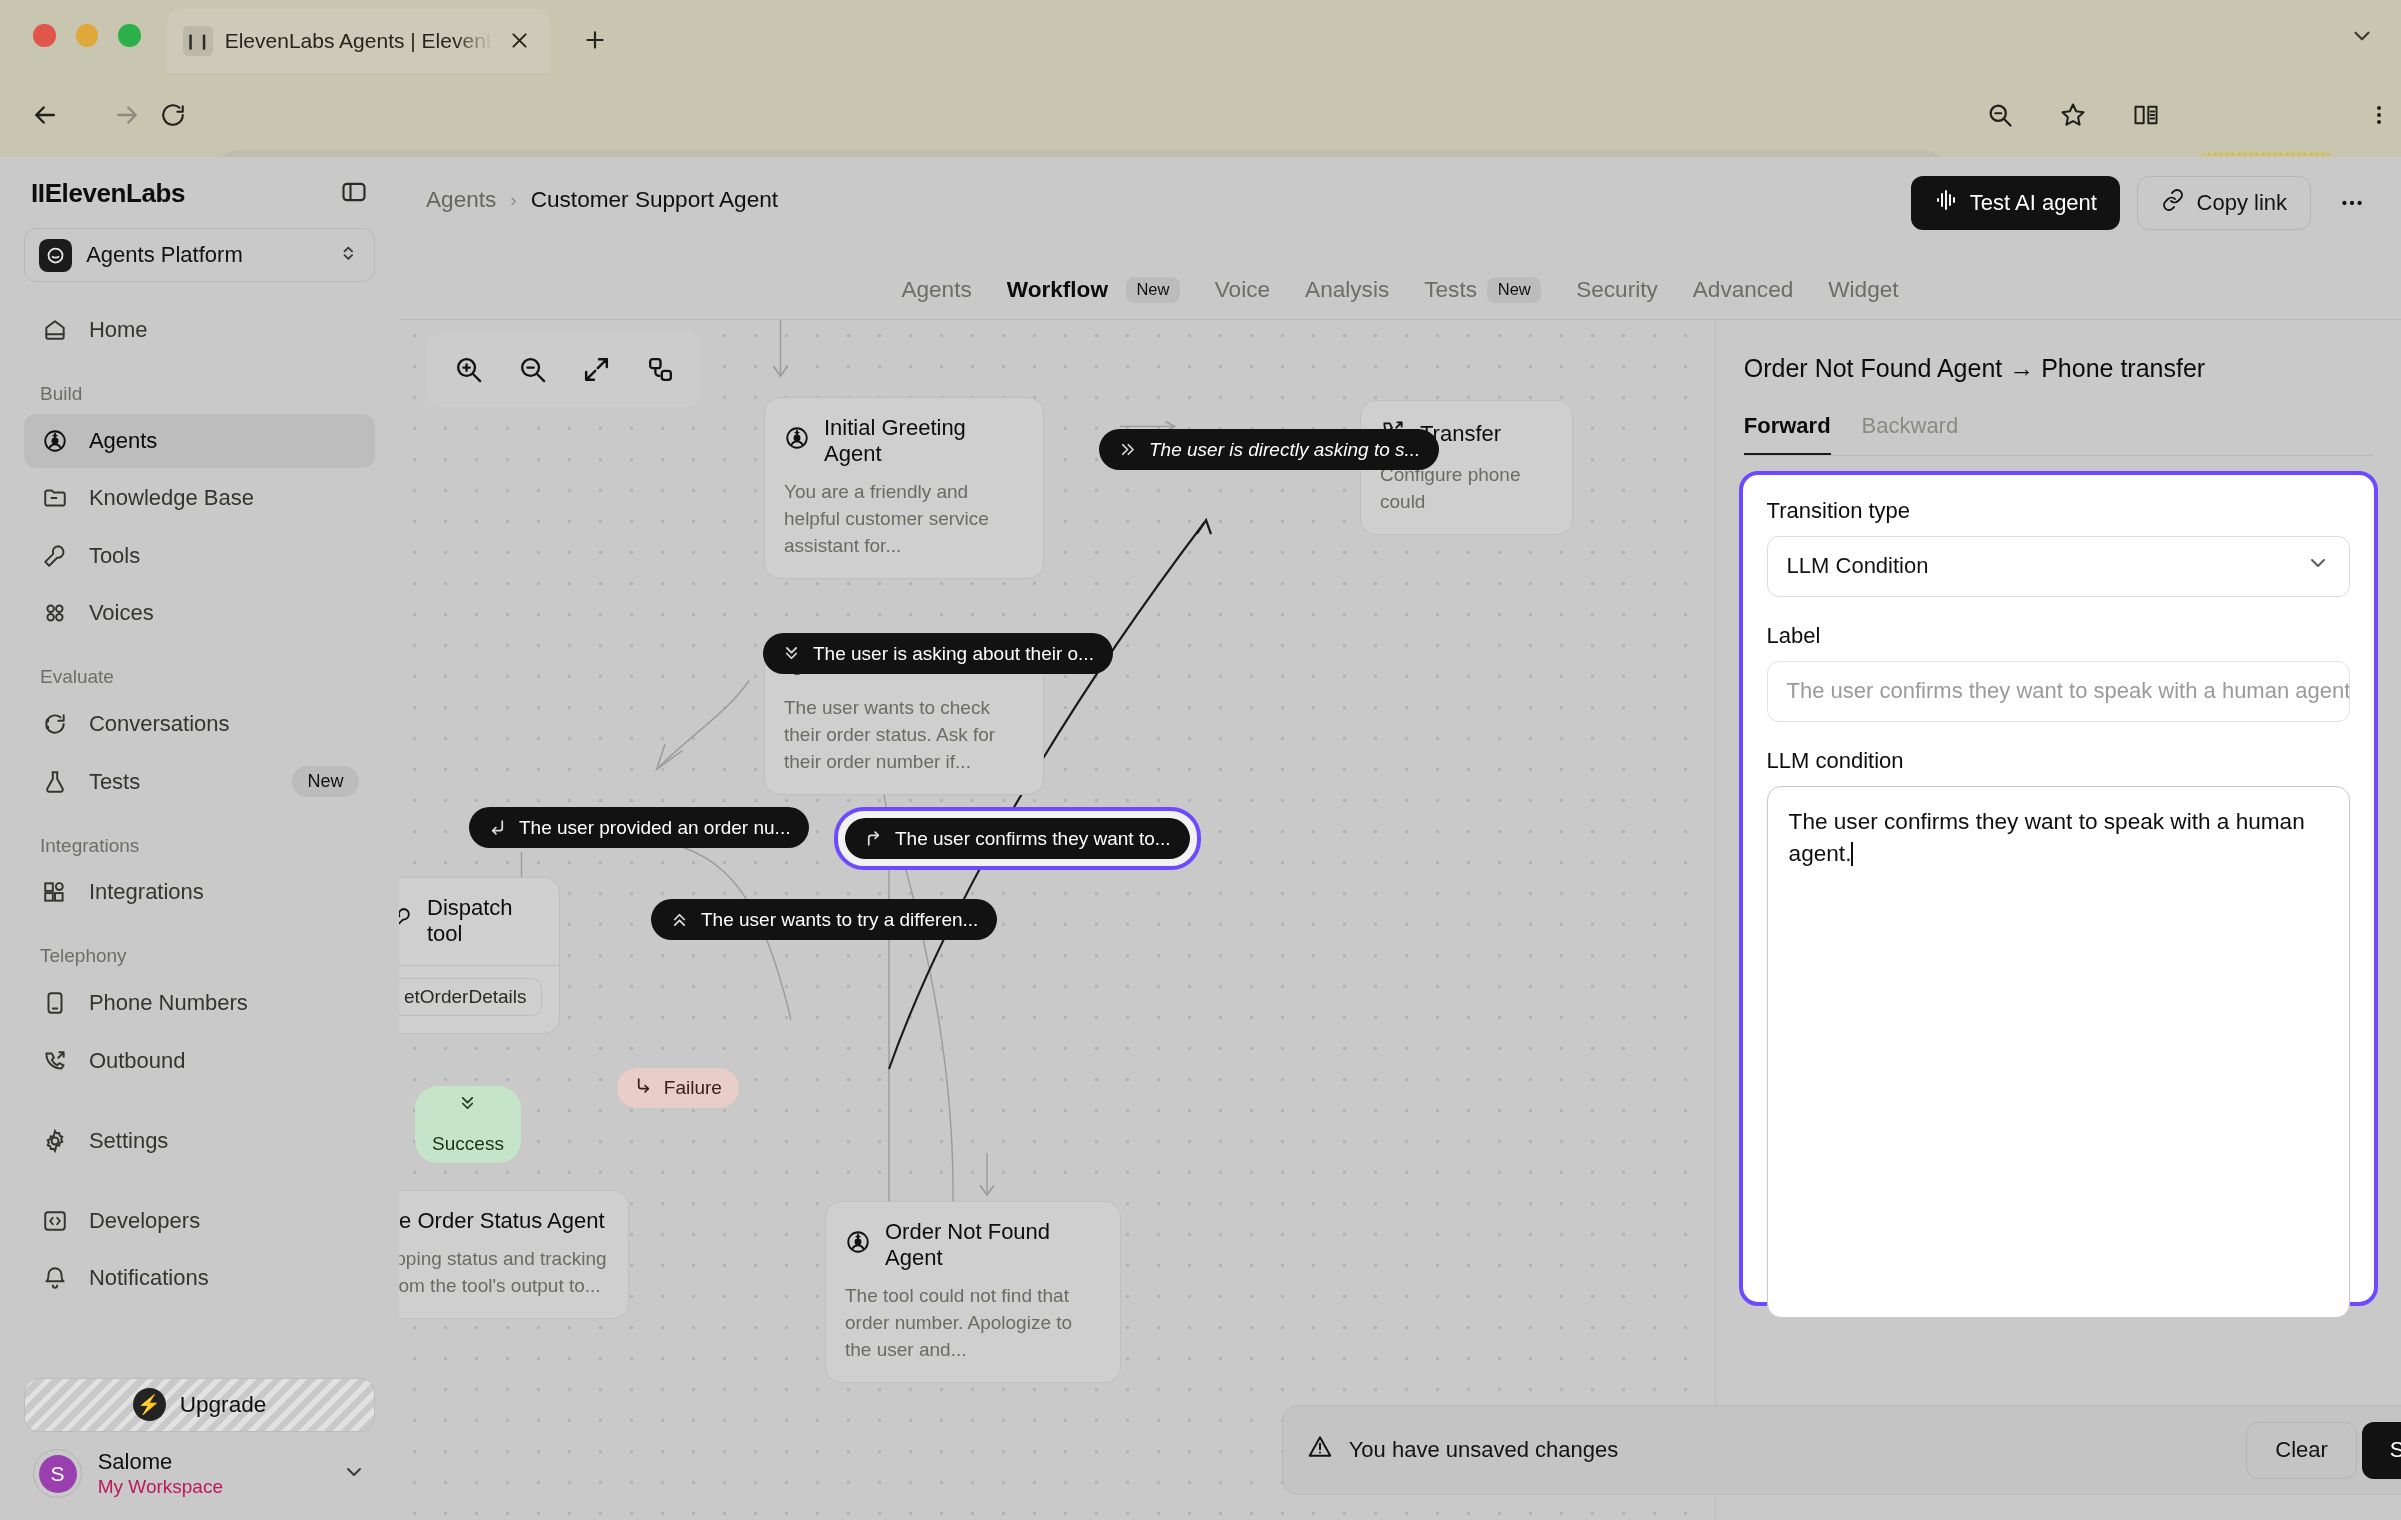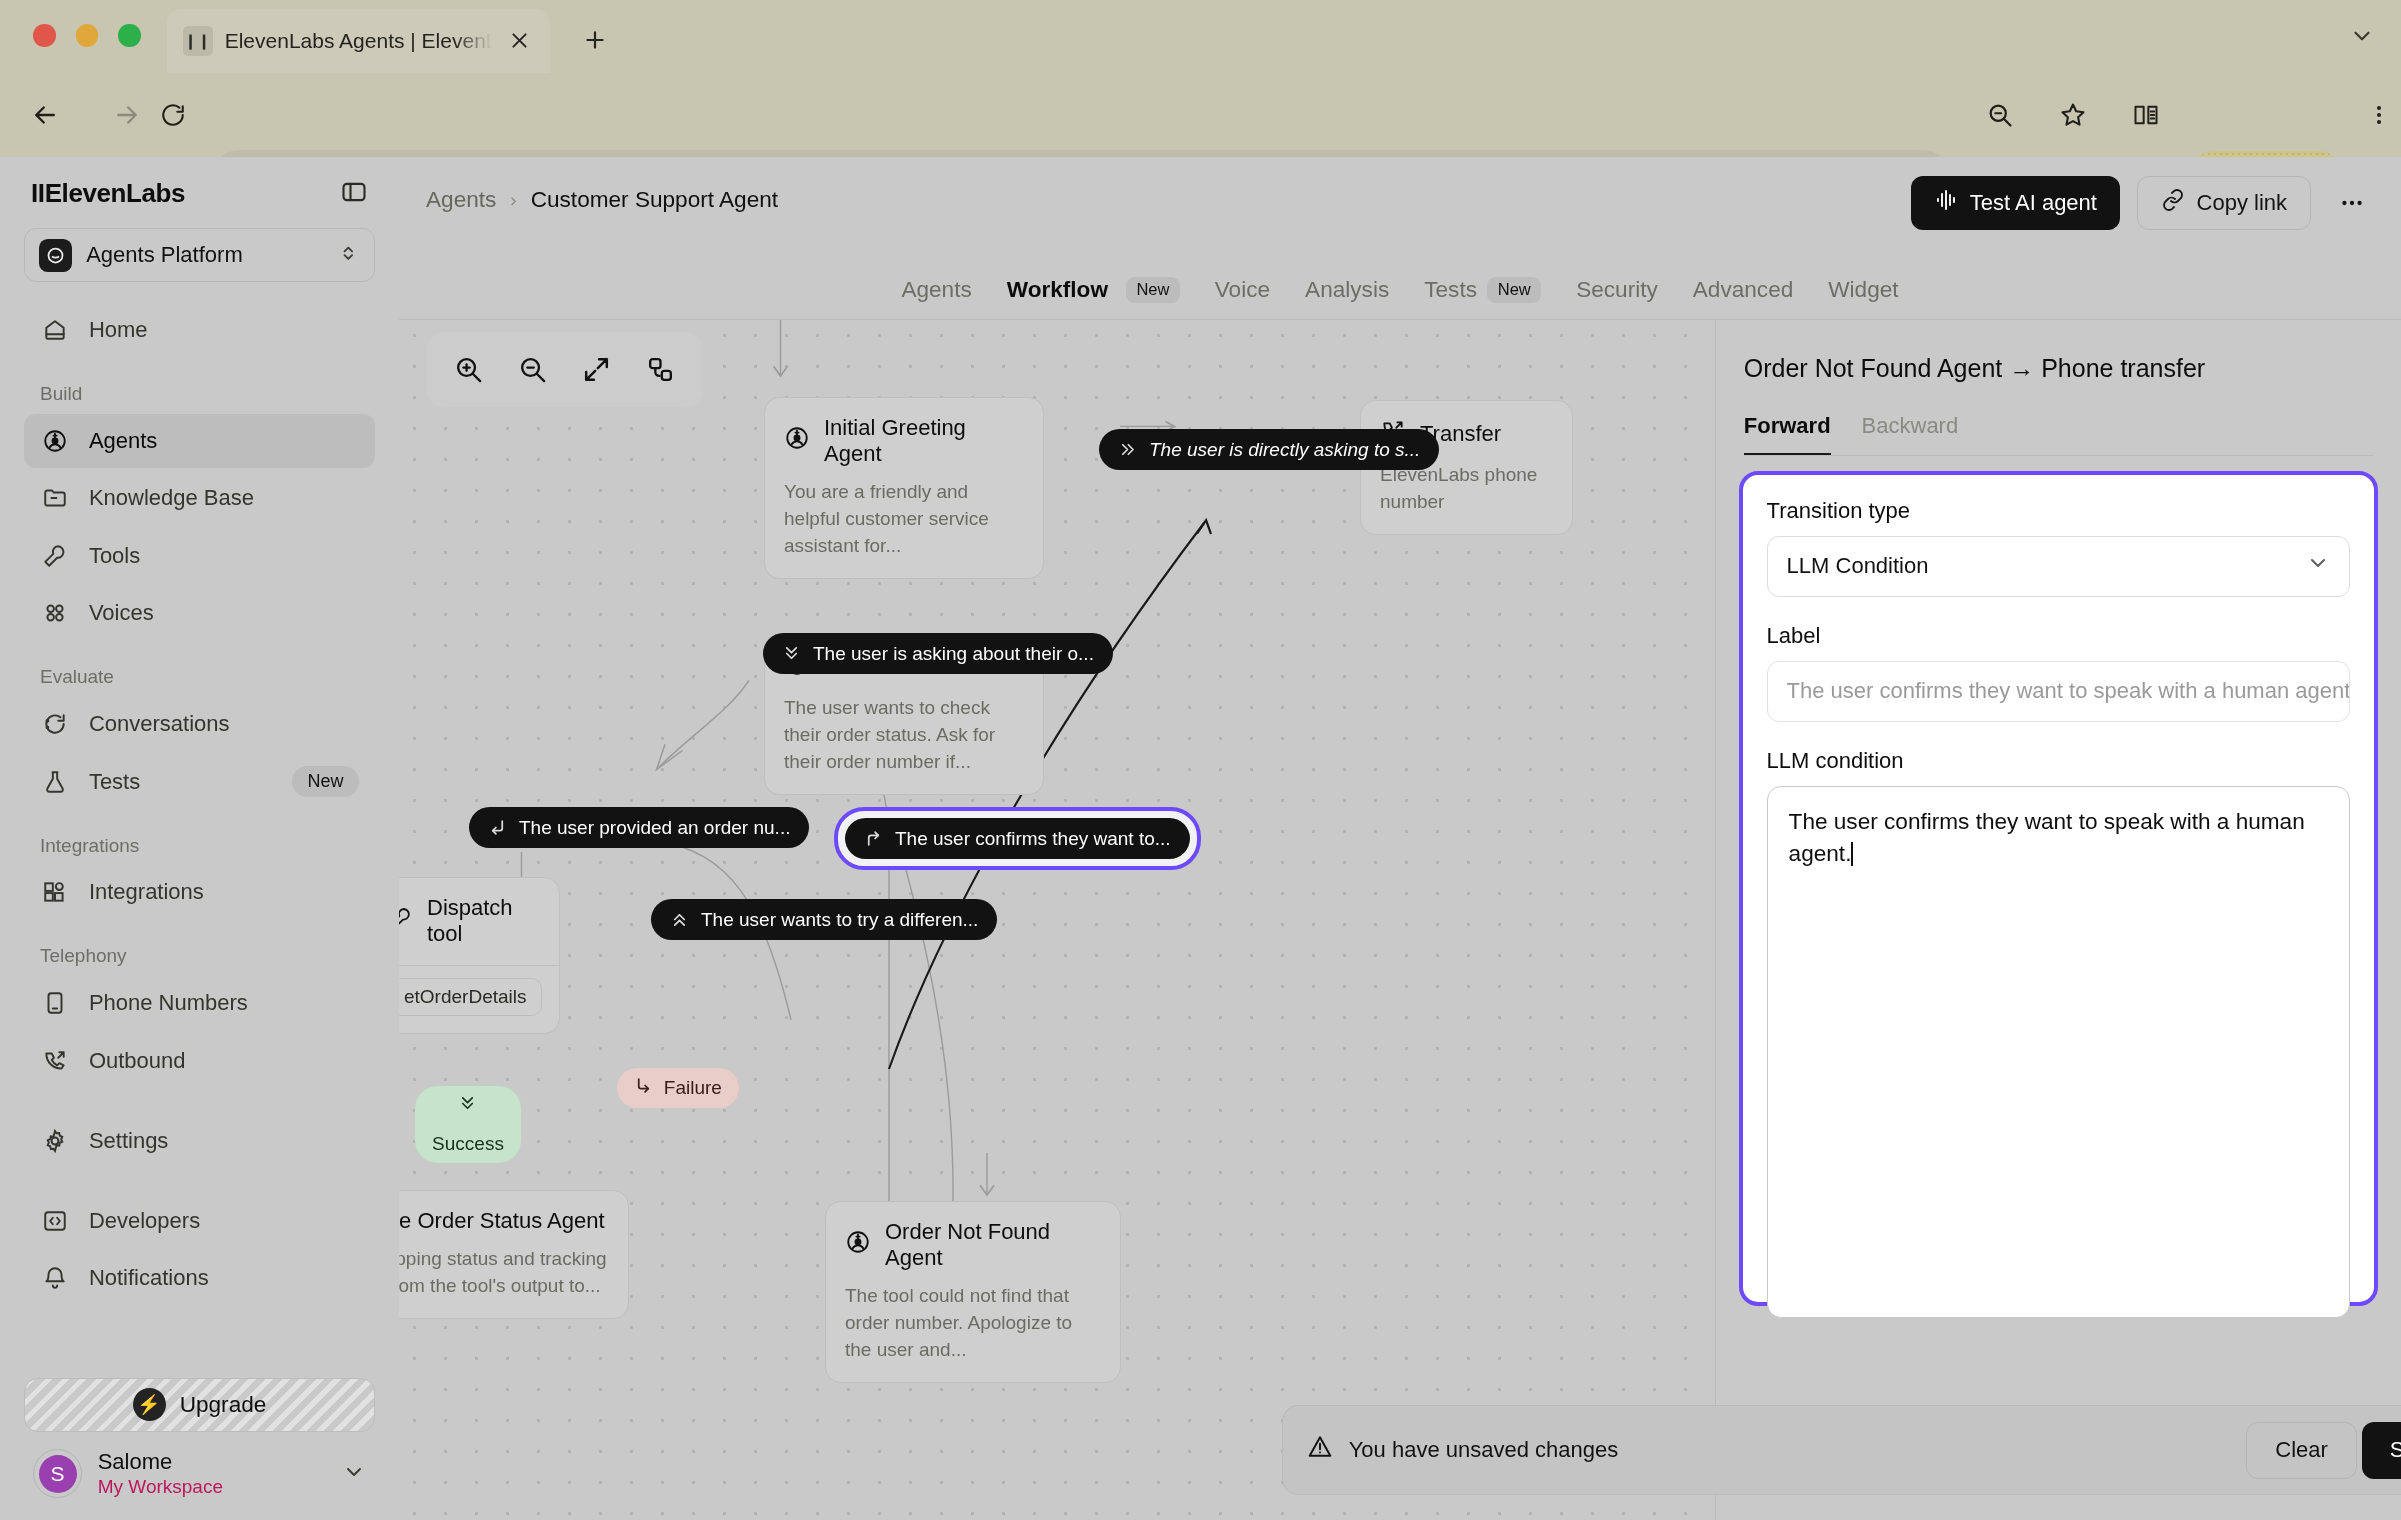--- a/index.html
+++ b/index.html
@@ -708,21 +708,21 @@
           <div class="node" style="left:961px; top:80px; width:213px;">
             <div class="node-title">
               <span>
                 <svg width="26" height="26" viewBox="0 0 24 24" fill="none" stroke="#111" stroke-width="1.7" stroke-linecap="round" stroke-linejoin="round">
                     <path d="M4 5c0 8 6 14 14 14l2-3-4-2-2 2c-2-1-4-3-5-5l2-2-2-4z"></path>
                     <path d="M15 9l5-5M16 4h4v4"></path>
                   </svg>
               </span>
               <span>Transfer</span>
             </div>
-            <div class="node-desc">ElevenLabs phone number</div>
+            <div class="node-desc">Configure phone could</div>
           </div>
 
           <div class="node" style="left:365px; top:313px; width:280px;">
             <div class="node-title">
               <span>
                 <svg width="26" height="26" viewBox="0 0 24 24" fill="none" stroke="#111" stroke-width="1.7">
                     <circle cx="12" cy="12" r="9"></circle>
                     <path d="M12 5v4M10.5 7h3" stroke-linecap="round"></path>
                     <circle cx="12" cy="12" r="3.2" fill="#111" stroke="none"></circle>
                     <path d="M7 18c1.2-2 3-3 5-3s3.8 1 5 3" stroke-linecap="round"></path>

